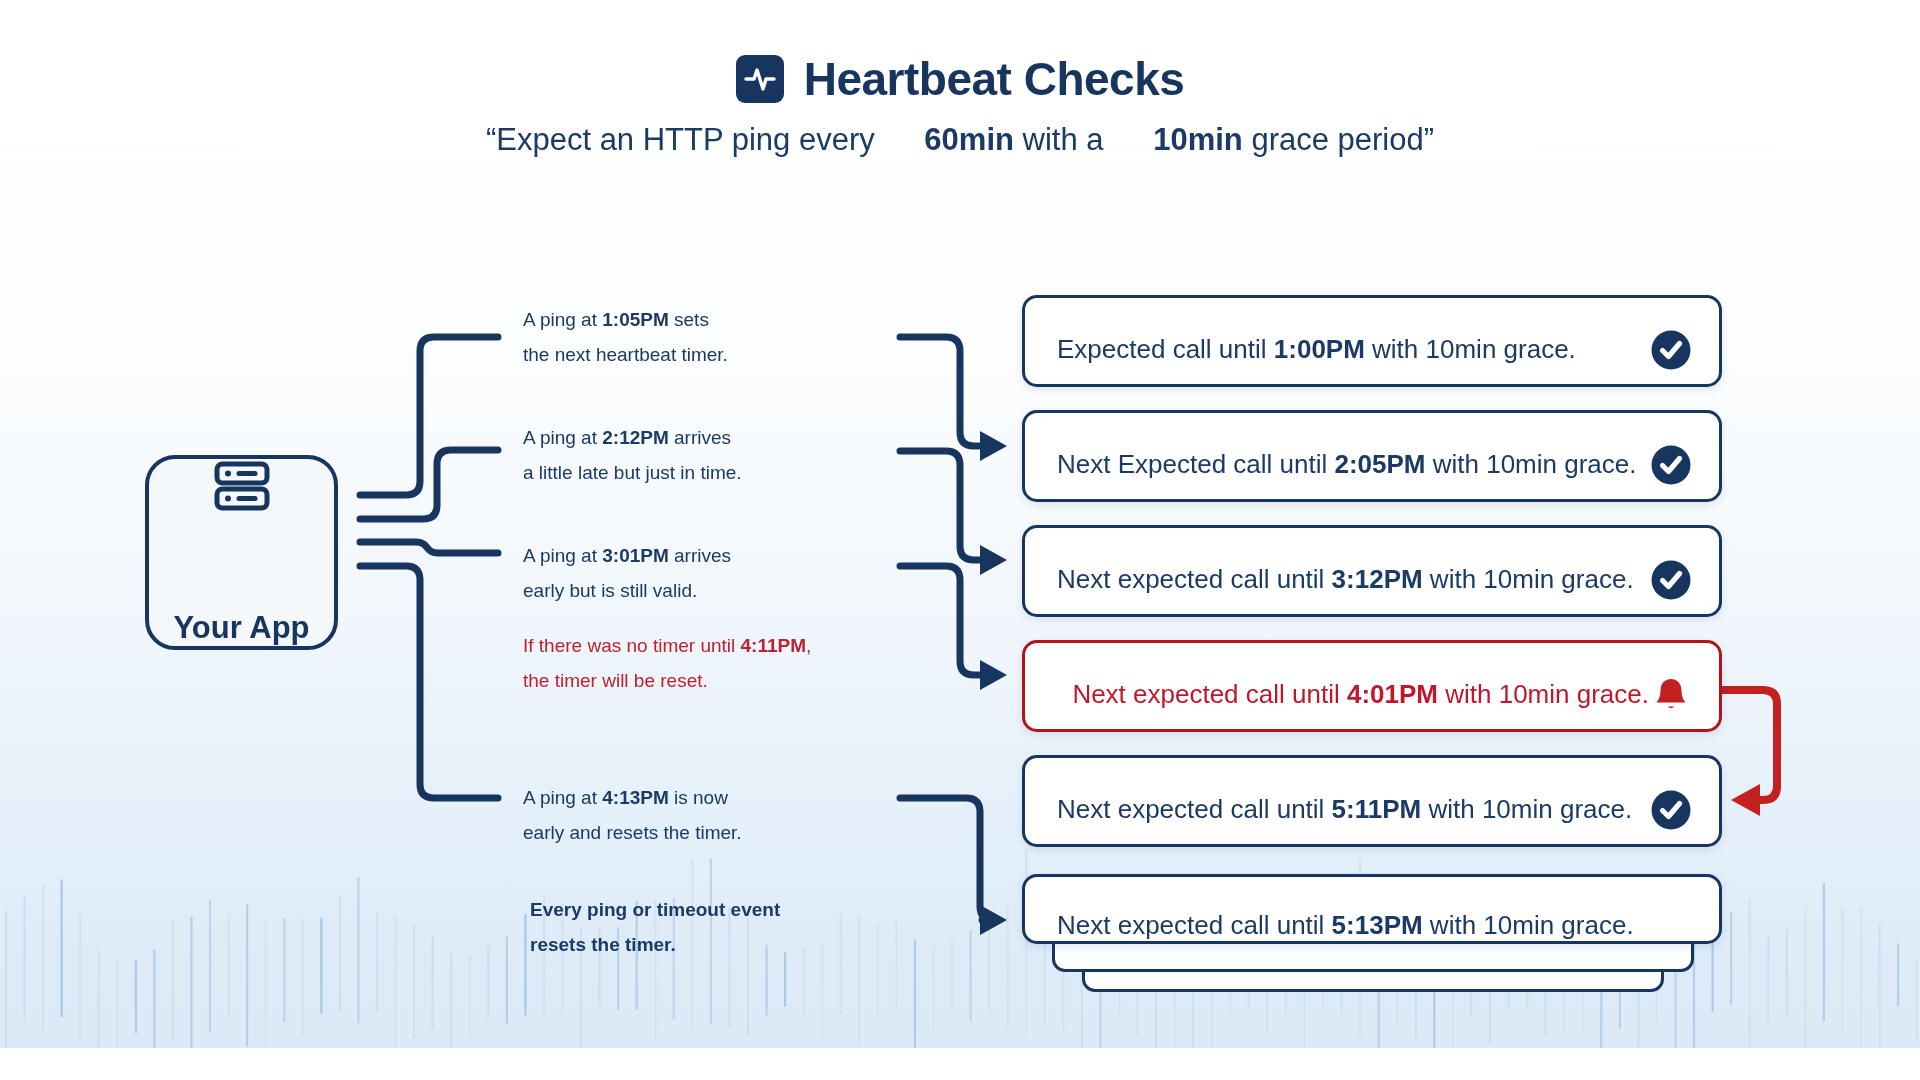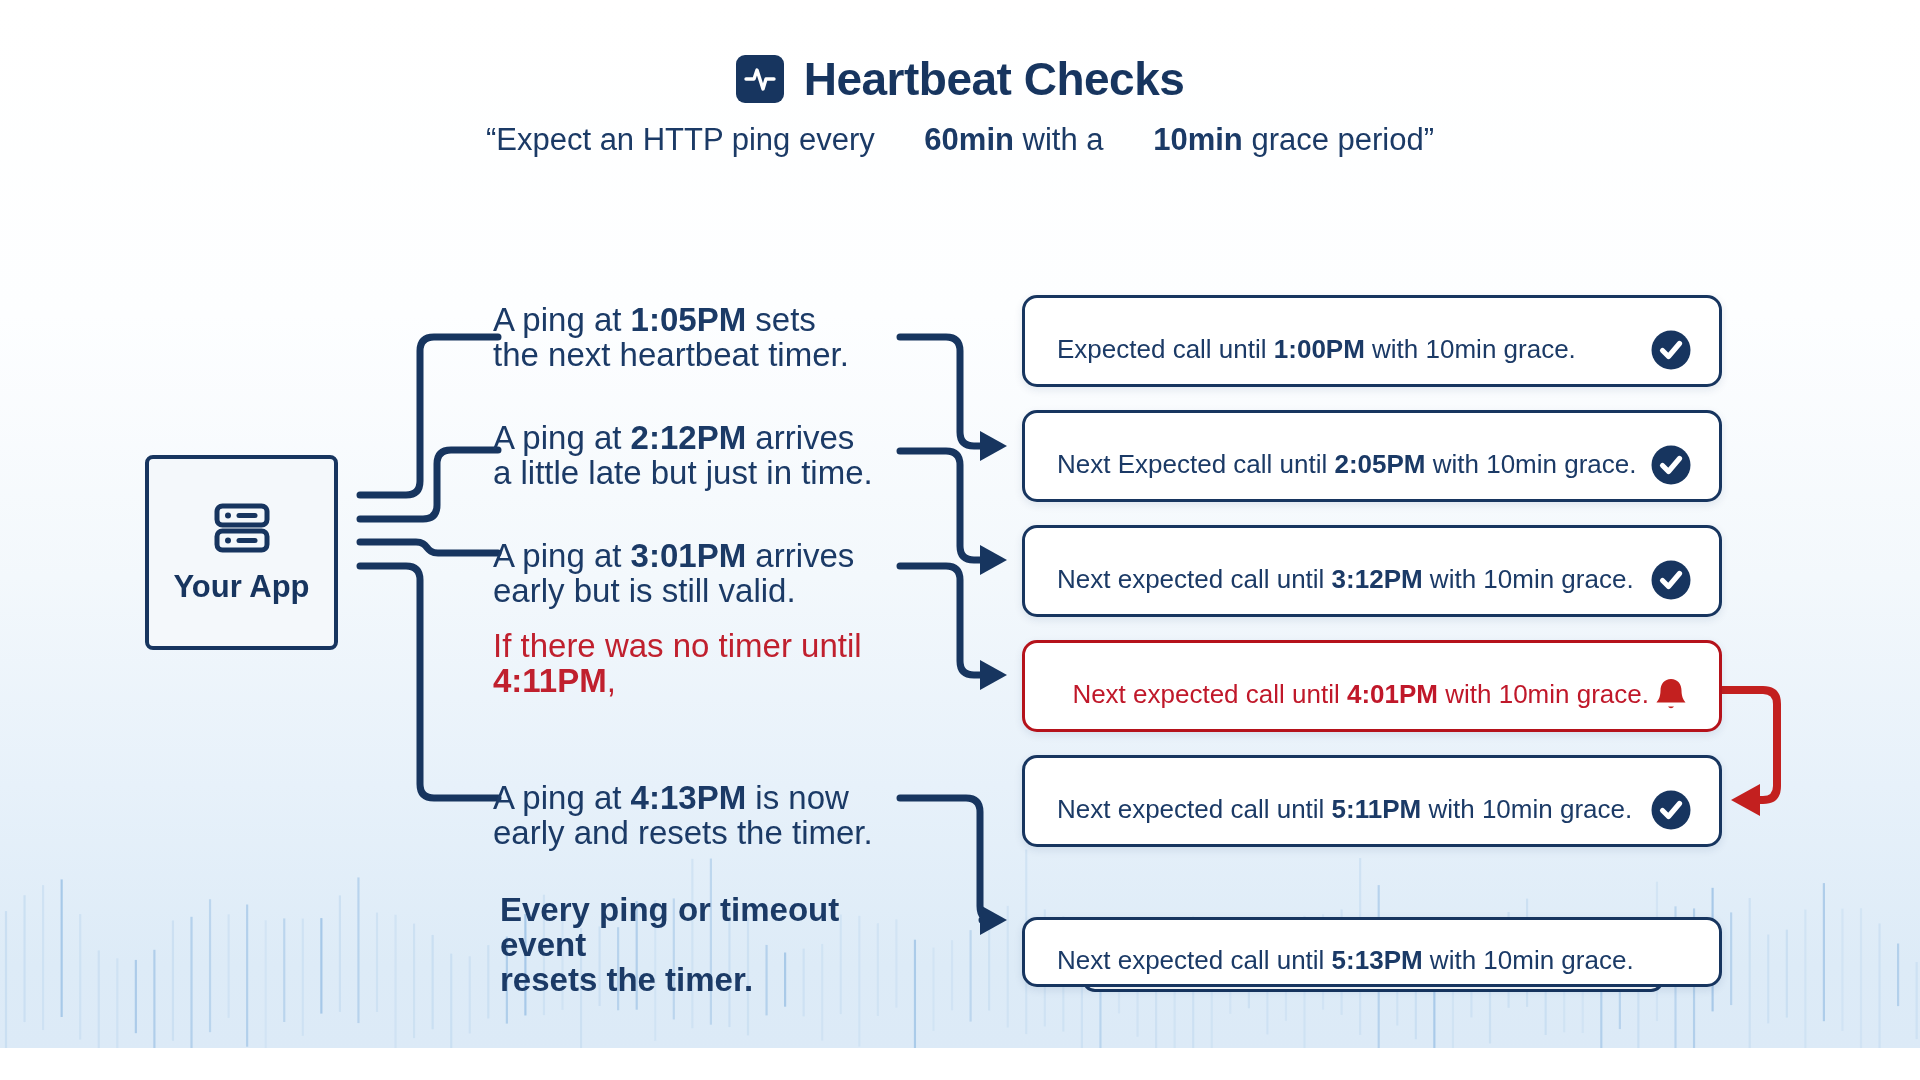--- a/index.html
+++ b/index.html
@@ -14,27 +14,27 @@
   .header{position:absolute;left:0;top:52px;width:1920px;text-align:center;z-index:5;}
   .title-row{display:flex;align-items:center;justify-content:center;gap:20px;}
   .title-icon{width:48px;height:48px;border-radius:9px;background:#17355f;display:inline-flex;align-items:center;justify-content:center;}
   .page-title{margin:0;font-size:46px;font-weight:700;color:#17355f;letter-spacing:-0.5px;}
   .subtitle{margin:16px 0 0 0;font-size:31px;color:#1b3a66;font-weight:400;}
   .subtitle strong{font-weight:700;margin-left:41px;}
 
   
   .app-node{
     position:absolute;left:145px;top:455px;width:185px;height:187px;z-index:4;
-    background:#f4f8fb;border:4.5px solid #17355f;border-radius:8px;
-    display:flex;flex-direction:column;align-items:center;justify-content:center;gap:10px;
+    background:#f4f8fb;border:4.5px solid #17355f;border-radius:30px;
+    display:flex;flex-direction:column;align-items:center;justify-content:space-between;gap:10px;
   }
   .app-label{font-size:31px;font-weight:700;color:#17355f;}
 
   
-  .note{position:absolute;left:493px;width:420px;z-index:4;font-size:33px;line-height:35px;color:#1b3a66;}
+  .note{position:absolute;left:523px;width:420px;z-index:4;font-size:19px;line-height:35px;color:#1b3a66;}
   .note strong{font-weight:700;}
   .note.red{color:#c0202e;}
   .note.allbold{font-weight:700;margin-left:7px;}
 
   
   .status-box{
     position:absolute;left:1022px;width:700px;height:92px;z-index:4;
     background:#ffffff;border:3.5px solid #17355f;border-radius:15px;
     display:flex;align-items:center;box-sizing:border-box;
     padding:17px 26px 0 32px;
@@ -225,20 +225,21 @@
       <div class="note" style="top: 420px;">
         <div><span>A ping at </span><strong>2:12PM</strong><span> arrives</span></div>
         <div><span>a little late but just in time.</span></div>
       </div>
       <div class="note" style="top: 538px;">
         <div><span>A ping at </span><strong>3:01PM</strong><span> arrives</span></div>
         <div><span>early but is still valid.</span></div>
       </div>
       <div class="note red" style="top: 628px;">
         <div><span>If there was no timer until </span><strong>4:11PM</strong><span>,</span></div>
+        <div><span>the timer will be reset.</span></div>
       </div>
       <div class="note" style="top: 780px;">
         <div><span>A ping at </span><strong>4:13PM</strong><span> is now</span></div>
         <div><span>early and resets the timer.</span></div>
       </div>
       <div class="note allbold" style="top: 892px;">
         <div><strong>Every ping or timeout event</strong></div>
         <div><strong>resets the timer.</strong></div>
       </div>
     </div>
@@ -281,18 +282,18 @@
       </div>
       <div class="status-box" style="top: 755px; height: 92px;">
         <div class="box-text"><span>Next expected call until </span><strong>5:11PM</strong><span> with 10min grace.</span></div>
         <span class="box-icon">
           <svg width="42" height="42" viewBox="0 0 42 42">
             <circle cx="21" cy="21" r="19.5" fill="#17355f"></circle>
             <path d="M 12.5 21.5 L 18.5 27.5 L 29.5 14.5" fill="none" stroke="#ffffff" stroke-width="5.2" stroke-linecap="round" stroke-linejoin="round"></path>
           </svg>
         </span>
       </div>
-      <div class="status-box" style="top: 917px; height: 70px;">
+      <div class="status-box" style="top: 874px; height: 70px; align-items: flex-end;">
         <div class="box-text"><span>Next expected call until </span><strong>5:13PM</strong><span> with 10min grace.</span></div>
       </div>
     </div>
 
 </div>
 
 </body></html>

